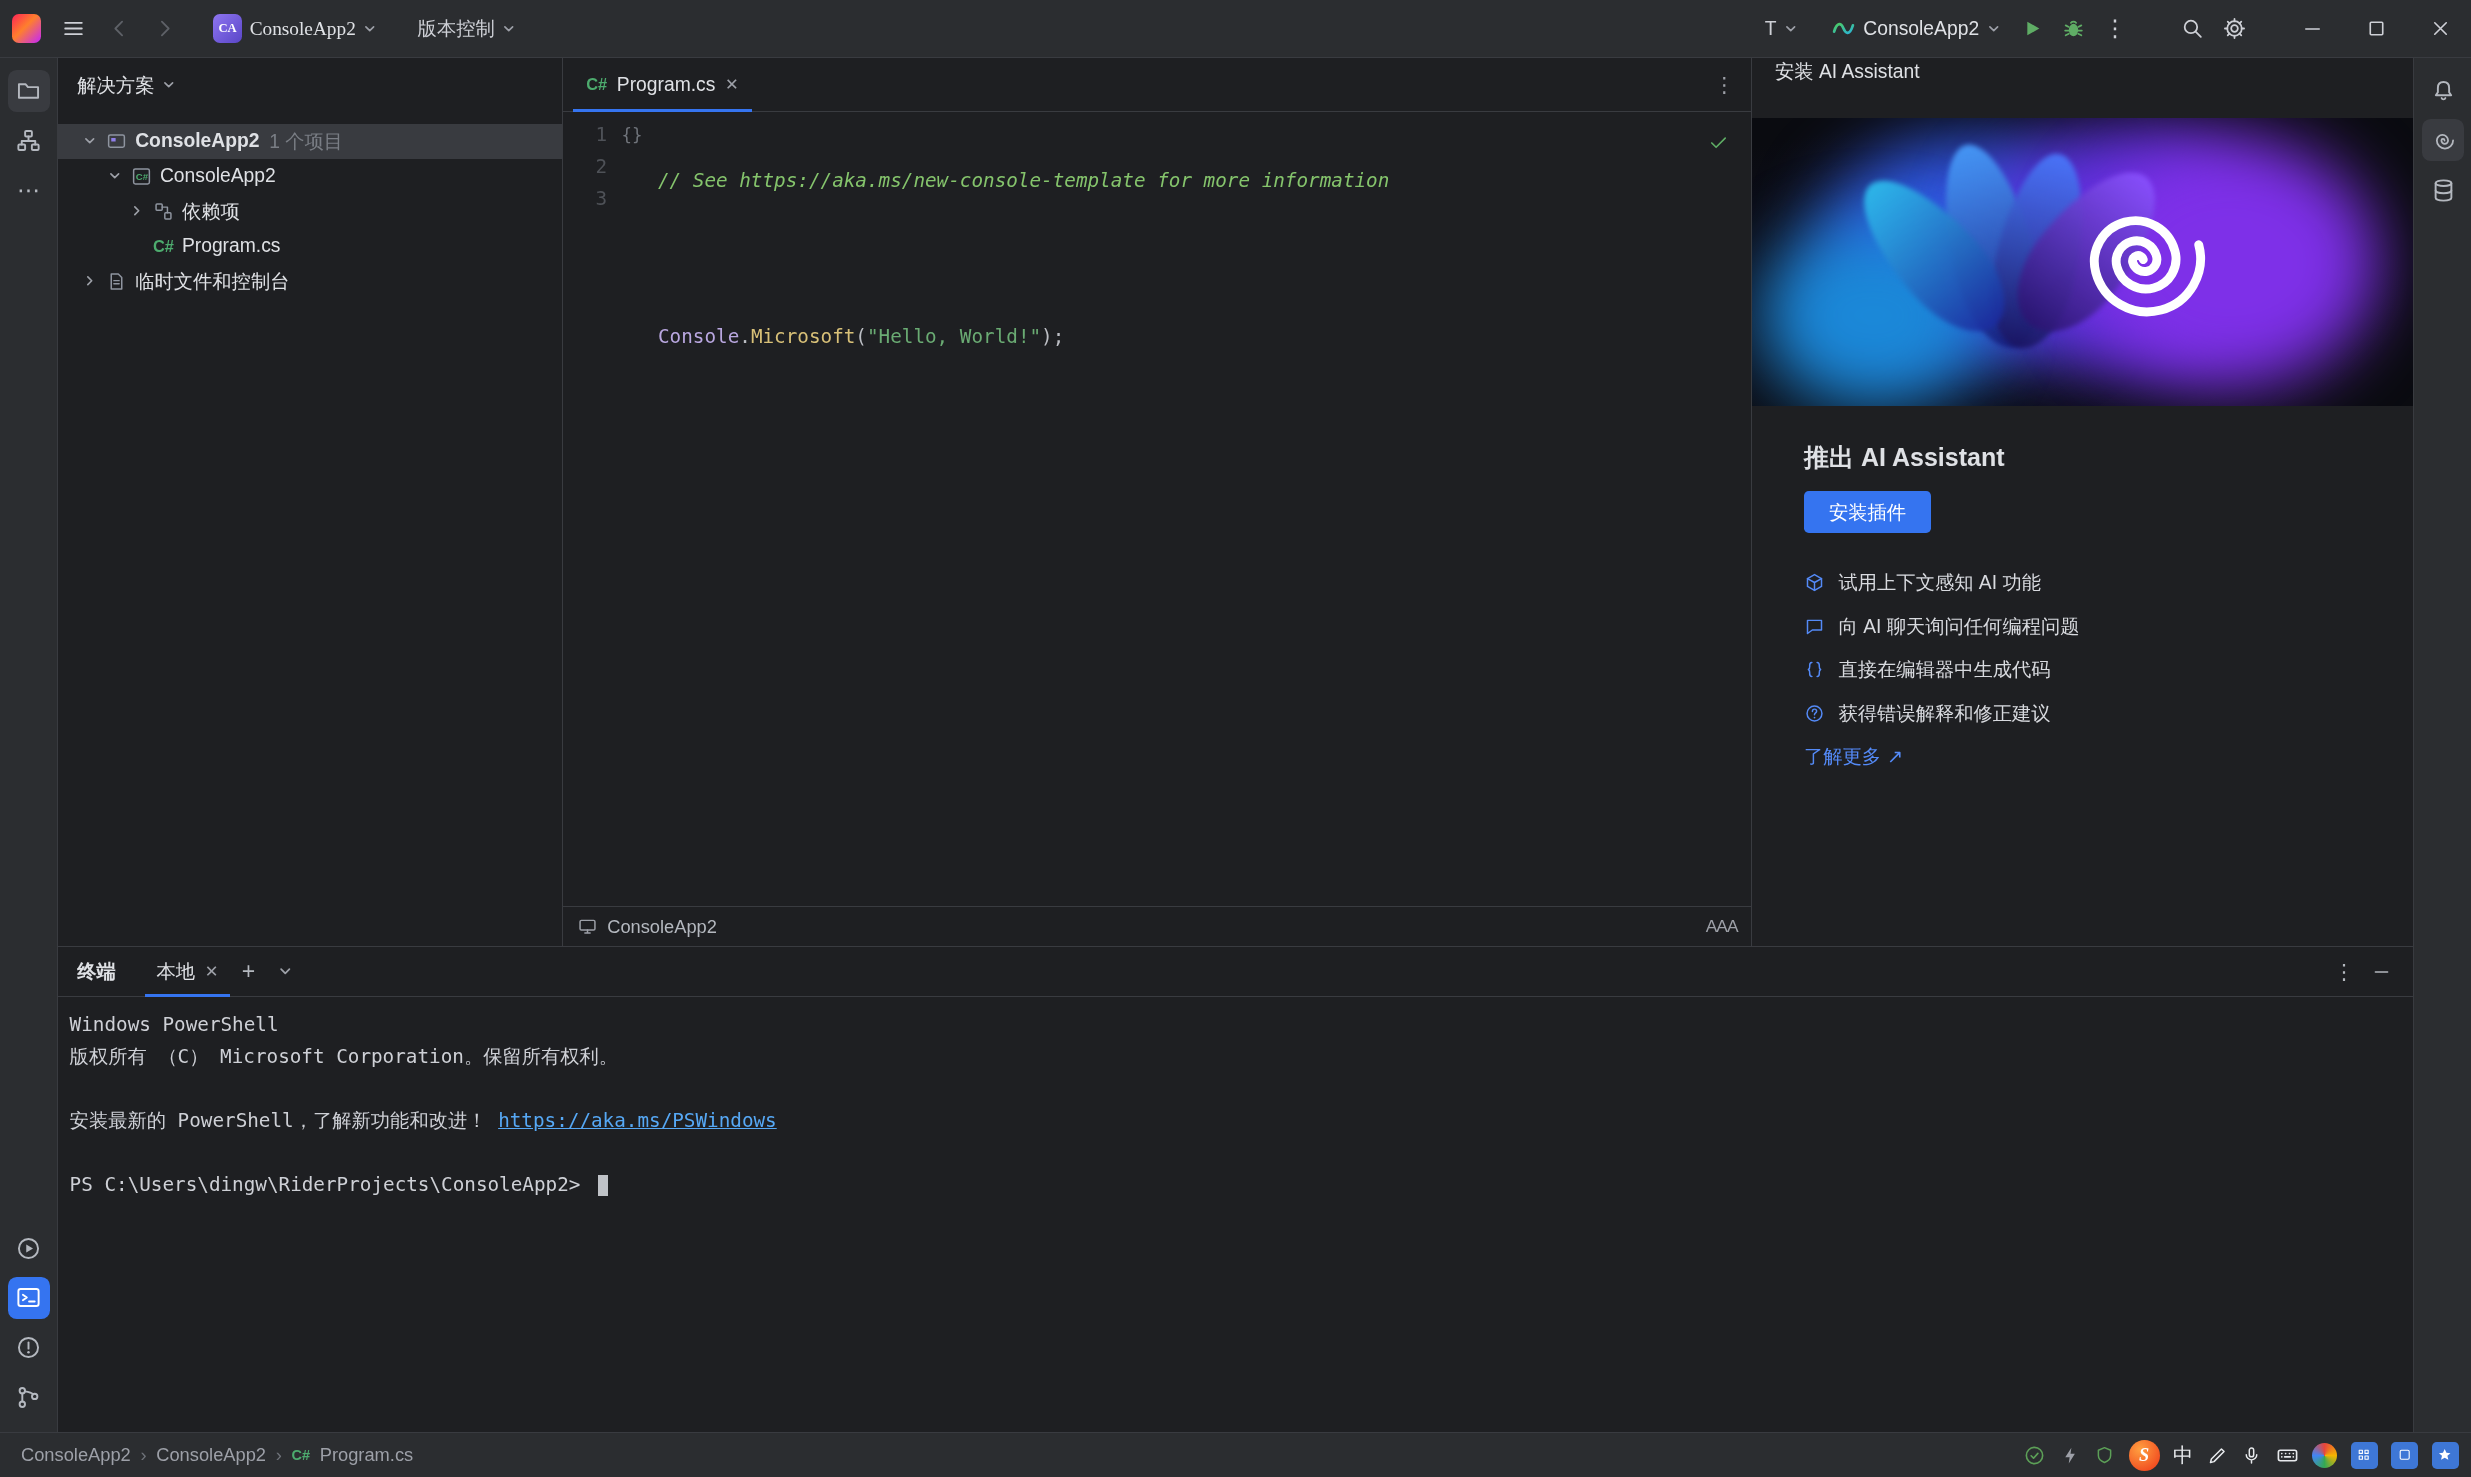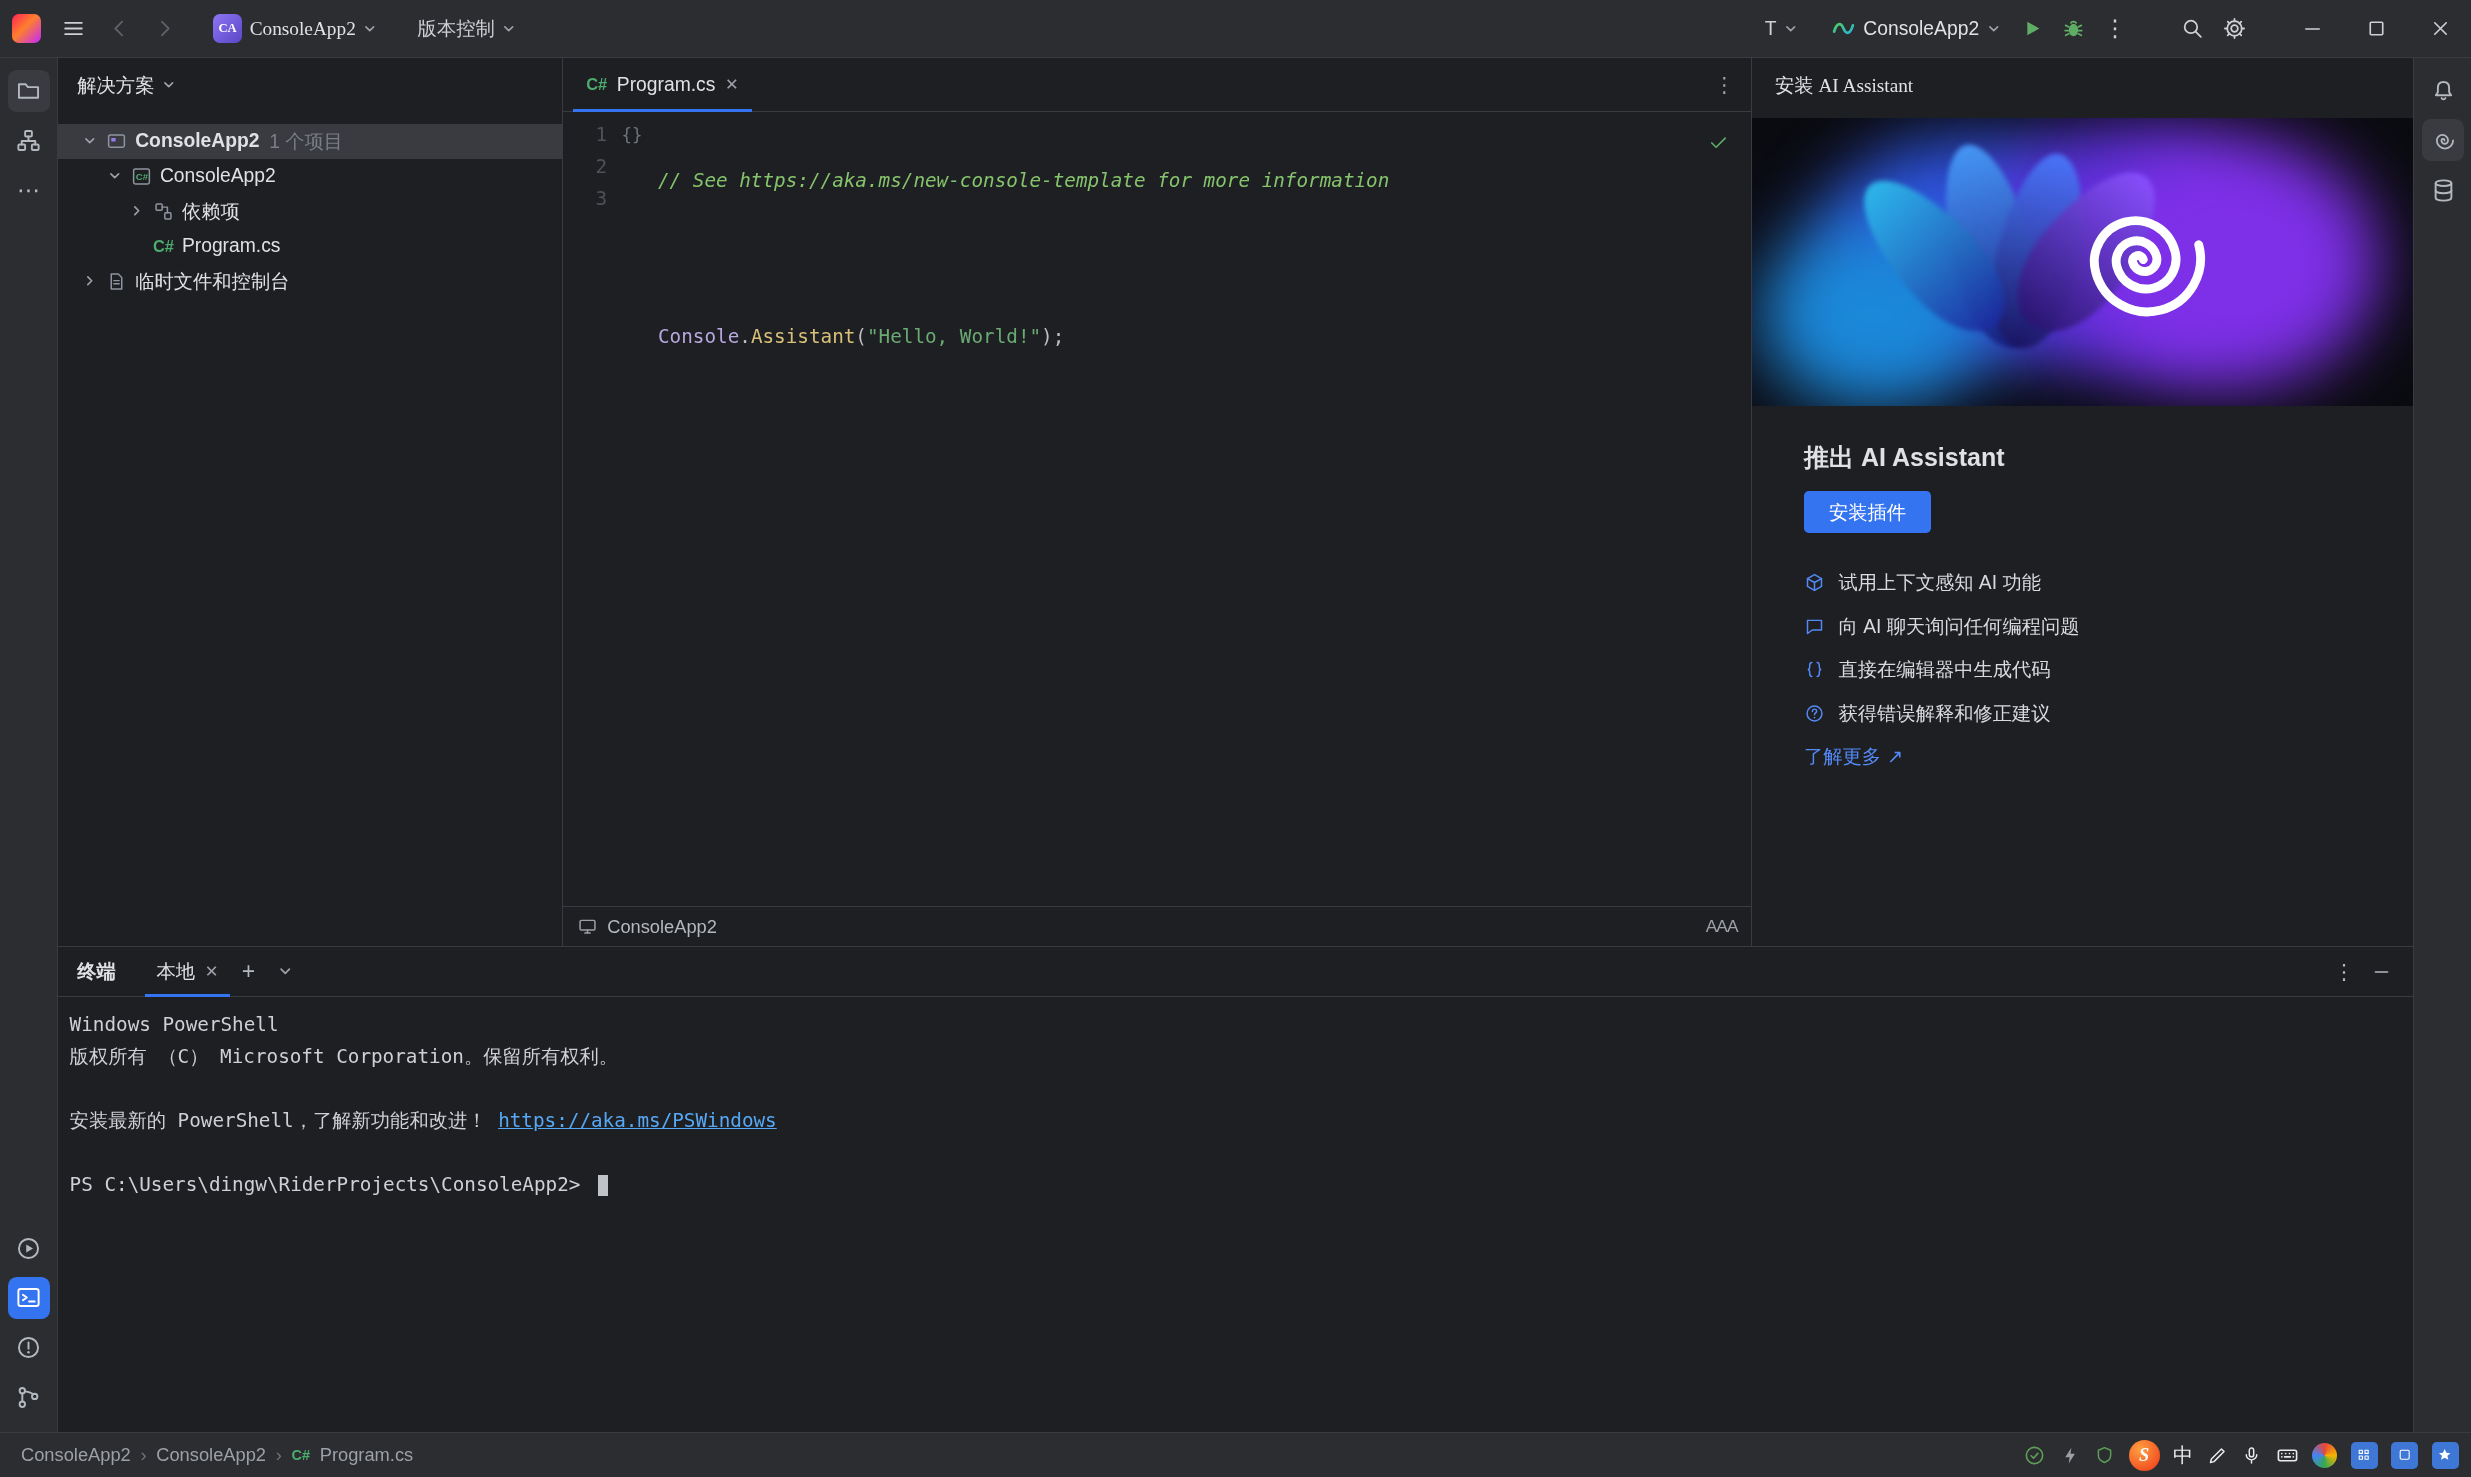--- a/index.html
+++ b/index.html
@@ -85,22 +85,22 @@
   .tok-string { color:#6AAB73; }
   .inspection-ok { position:absolute; top:19.3px; right:21px; color:#5FAD65; }
   .editor-status { height:40px; flex:none; border-top:1px solid #393B40; display:flex; align-items:center;
     gap:9.7px; padding:0 13.5px; font-size:18.3px; color:#B4B8BF; }
   .es-spacer { flex:1; }
   .zoom-ind { color:#9DA0A8; font-size:17.4px; letter-spacing:-1px; }
 
   
   .ai-panel { width:662px; flex:none; background:#1E1F22; border-left:1px solid #393B40;
     display:flex; flex-direction:column; }
-  .ai-header { height:54px; flex:none; display:flex; align-items:center; padding-left:23px;
-    font-size:19.3px; color:#DFE1E5;font-family:Liberation Serif, serif; }
+  .ai-header { height:54px; flex:none; display:flex; align-items:flex-start; padding-left:23px;
+    font-size:19.3px; color:#DFE1E5; }
   .ai-hero { position:relative; height:288px; margin-top:5.8px; overflow:hidden; flex:none;
     background:radial-gradient(ellipse at 35% 60%, #12142A 0%, #0A0B10 70%); }
   .blob { position:absolute; border-radius:50%; filter:blur(33px); }
   .petal { position:absolute; border-radius:50% 50% 50% 50% / 60% 60% 40% 40%; filter:blur(2.9px); opacity:.9; }
   .spiral { position:absolute; left:304px; top:61px; transform:rotate(-15deg); }
   .ai-content { padding:0 41px 0 52px; }
   .ai-heading { margin-top:35px; font-size:25px; font-weight:bold; color:#DFE1E5; }
   .install-btn { margin-top:17.4px; height:42px; padding:0 25px; border:none; border-radius:4.8px;
     background:#3574F0; color:#fff; font-size:19.3px; font-family:inherit; }
   .features { margin-top:35px; }
@@ -414,21 +414,21 @@
               <div class="gline">
                 <span class="lnum">2</span>
               </div>
               <div class="gline">
                 <span class="lnum">3</span>
               </div>
             </div>
             <div class="code">
               <div class="cline"><span class="tok-comment">// See </span><span class="tok-comment link">https://aka.ms/new-console-template</span><span class="tok-comment"> for more information</span></div>
               <div class="cline"></div>
-              <div class="cline"><span class="tok-class">Console</span><span class="tok-plain">.</span><span class="tok-method">Assistant</span><span class="tok-plain">(</span><span class="tok-string">"Hello, World!"</span><span class="tok-plain">)</span><span class="tok-plain">;</span></div>
+              <div class="cline"><span class="tok-class">Console</span><span class="tok-plain">.</span><span class="tok-method">Microsoft</span><span class="tok-plain">(</span><span class="tok-string">"Hello, World!"</span><span class="tok-plain">)</span><span class="tok-plain">;</span></div>
             </div>
             <span class="inspection-ok">
               <svg class="ic" width="23" height="23" viewBox="0 0 24 24" stroke-width="2">
                   <path d="m5 12.5 4.5 4.5L19 7.5"></path>
                 </svg>
             </span>
           </div>
 
           <div class="editor-status">
             <span style="display:flex; color:#9DA0A8;">

